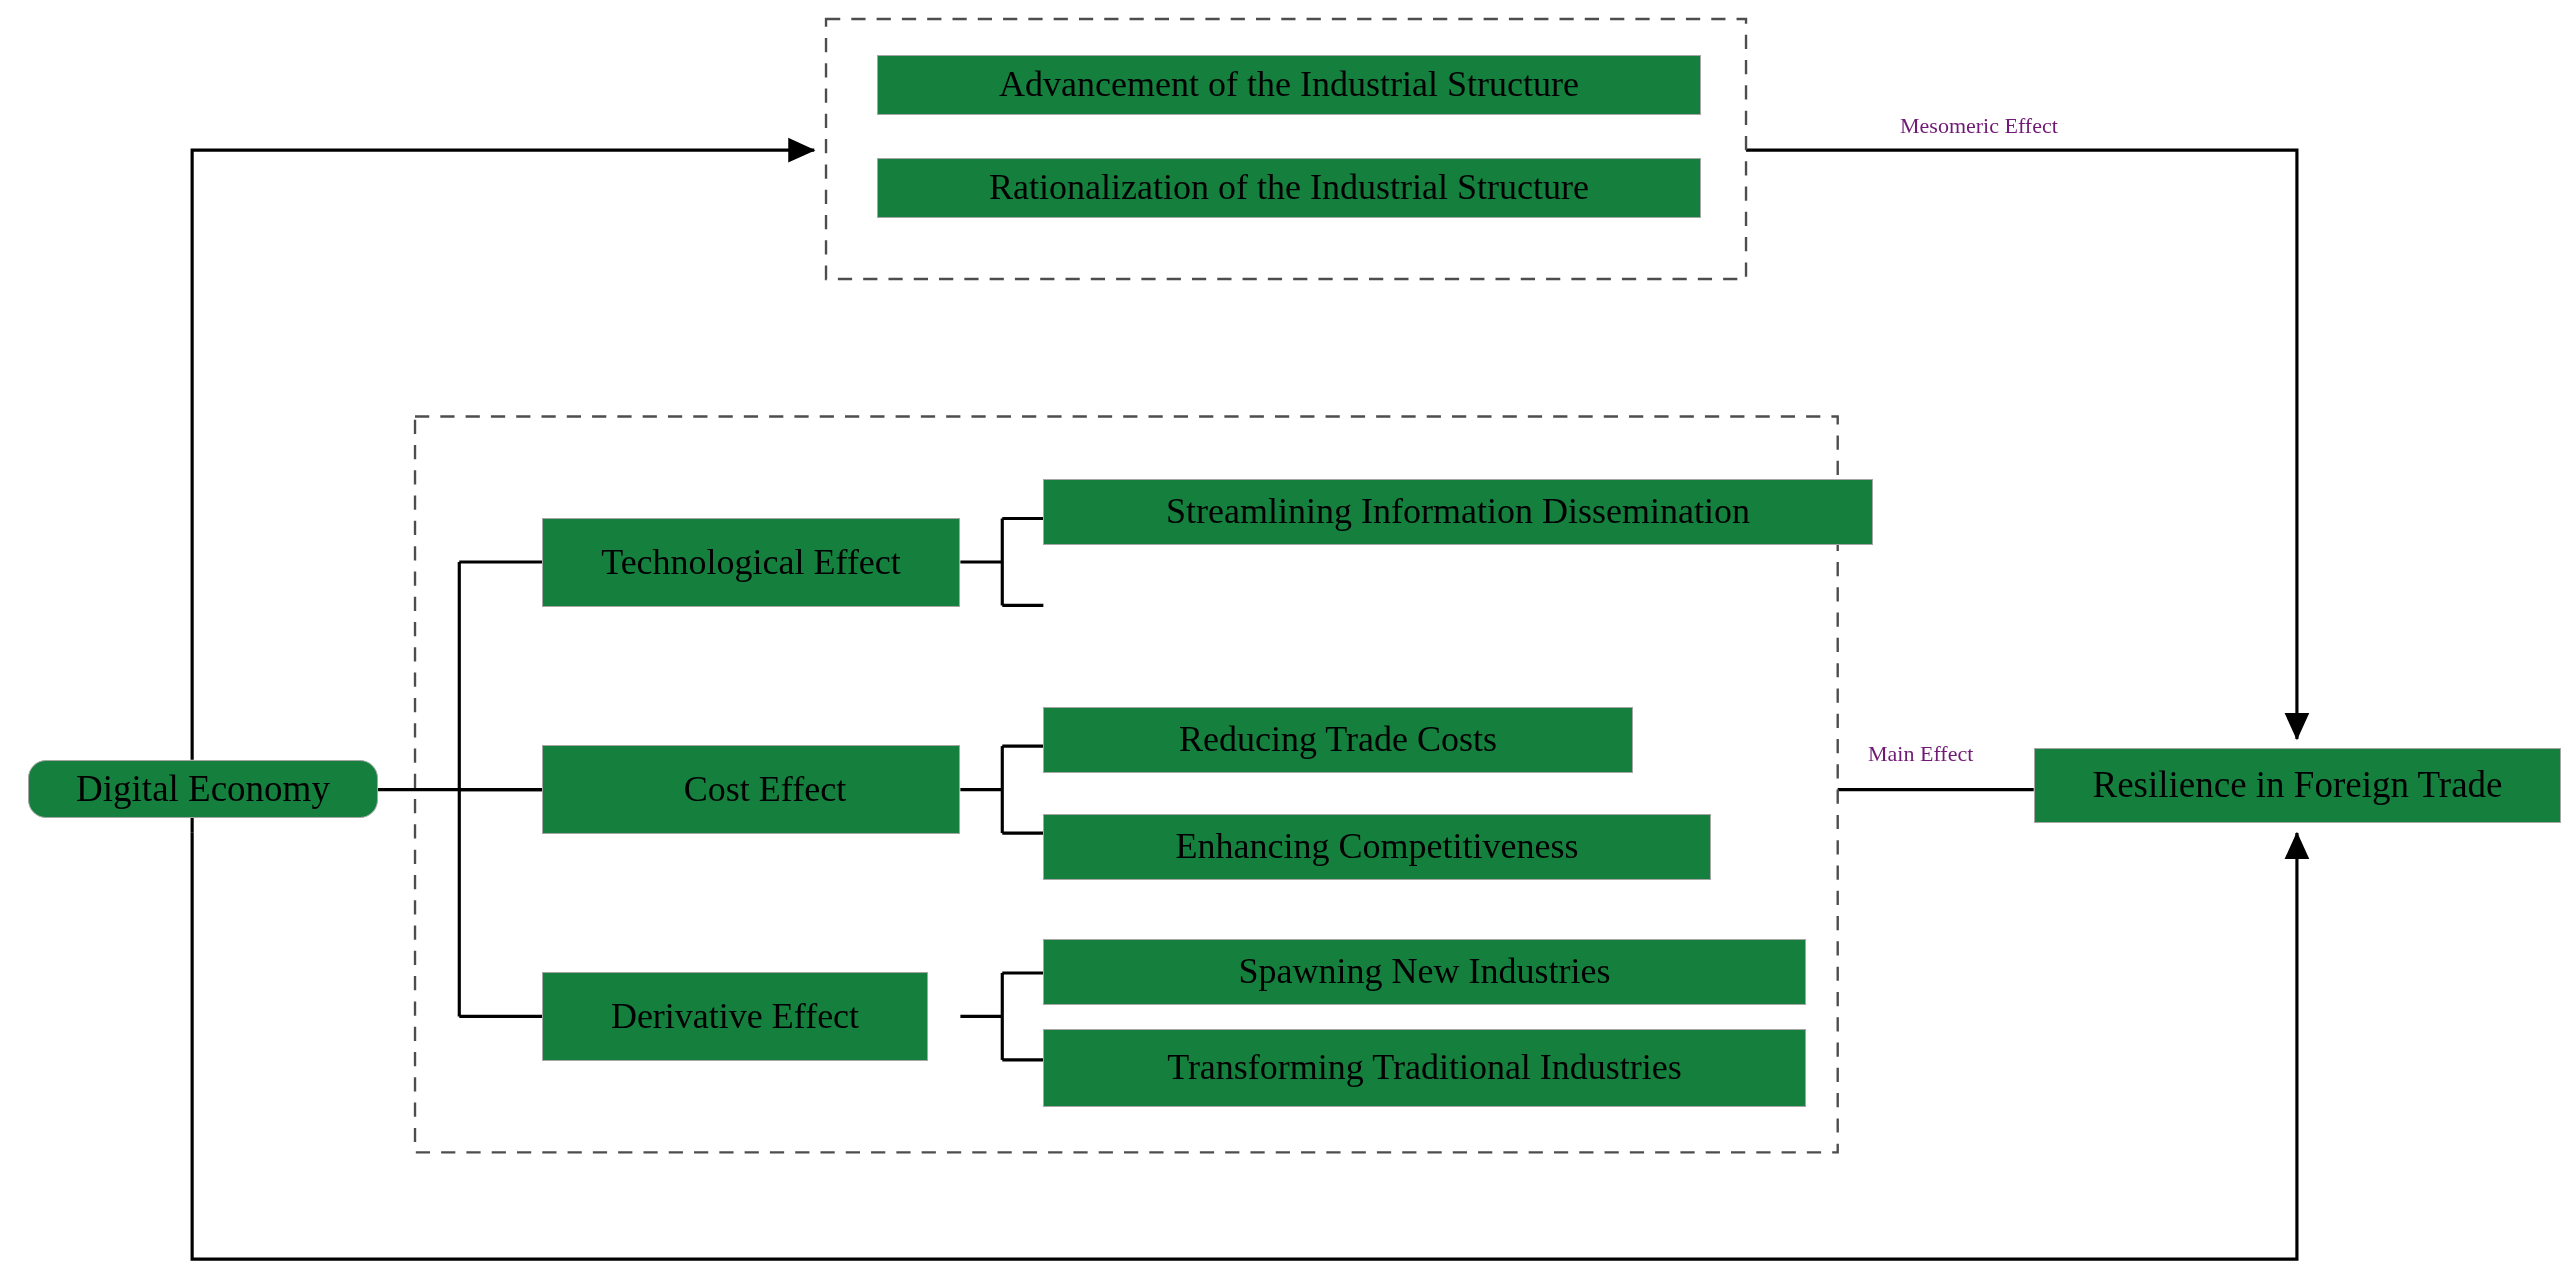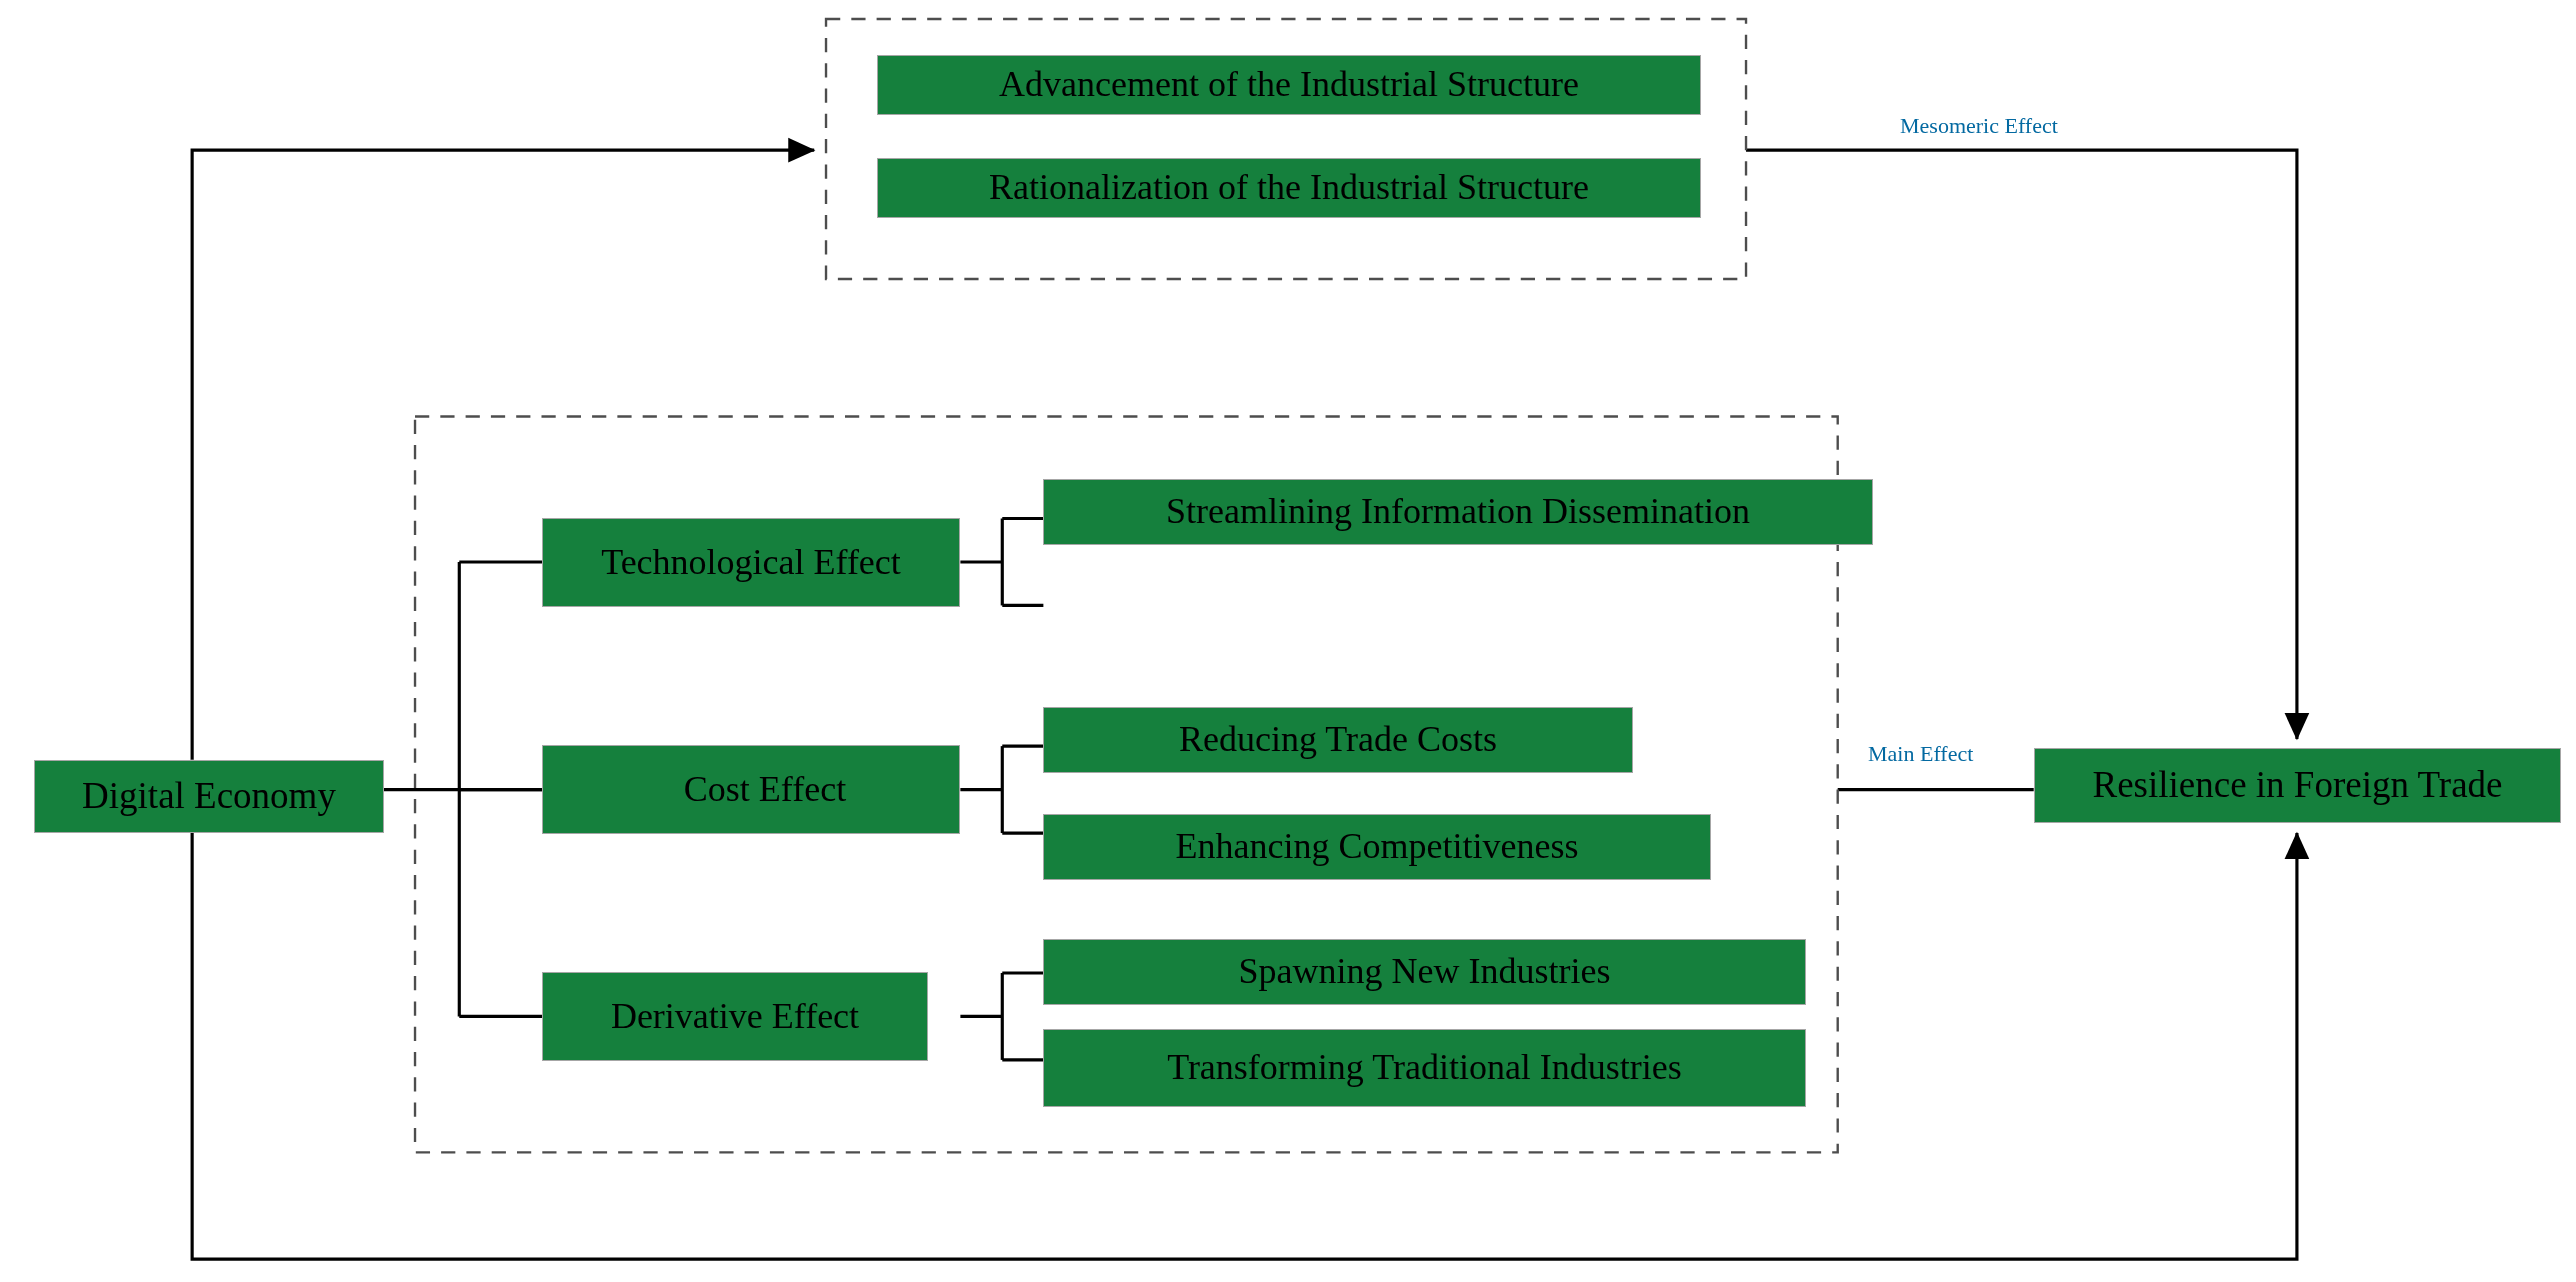--- a/index.html
+++ b/index.html
@@ -16,21 +16,21 @@
     border:1.6px solid #a6a6a6;
     display:flex;align-items:center;justify-content:center;
     text-align:center;
     color:#000000;
     line-height:1.05;
     white-space:nowrap;
   }
   .node span{display:block;padding:0 8px;}
   .edge-label{
     position:absolute;
-    color:#0369a1;
+    color:#701a75;
     white-space:nowrap;
     line-height:1;
   }
   .fs-lg{font-size:37px;}
   .fs-md{font-size:36px;}
   .fs-sm{font-size:22px;}
 </style>
 </head>
 <body>
 
@@ -94,21 +94,21 @@
     </g>
 
     <g stroke="#000000" stroke-width="4" fill="none">
       <path d="M243,1053 L243,1593 L2906,1593 L2906,1054" marker-end="url(#arrowD)" transform="rotate(0)"></path>
     </g>
 
     <rect x="1045" y="24" width="1164" height="329" fill="none" stroke="#4d4d4d" stroke-width="3" stroke-dasharray="18 14"></rect>
     <rect x="525" y="527" width="1800" height="931" fill="none" stroke="#4d4d4d" stroke-width="3" stroke-dasharray="18 14"></rect>
   </svg>
 
-  <div class="node fs-lg" style="left:34px;top:760px;width:350px;height:73px;">
+  <div class="node fs-lg" style="left:28px;top:760px;width:350px;height:58px;border-radius:18px;">
     <span>Digital Economy</span>
   </div>
 
   <div class="node fs-lg" style="left:2034px;top:748px;width:527px;height:75px;">
     <span>Resilience in Foreign Trade</span>
   </div>
 
   <div class="node fs-md" style="left:877px;top:55px;width:824px;height:60px;">
     <span>Advancement of the Industrial Structure</span>
   </div>

